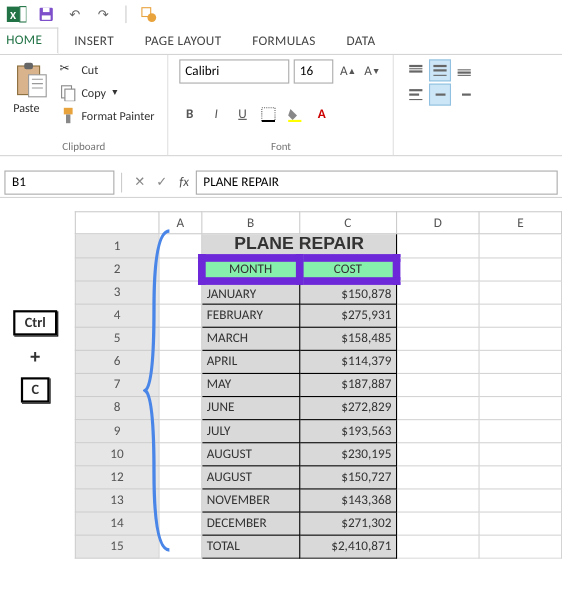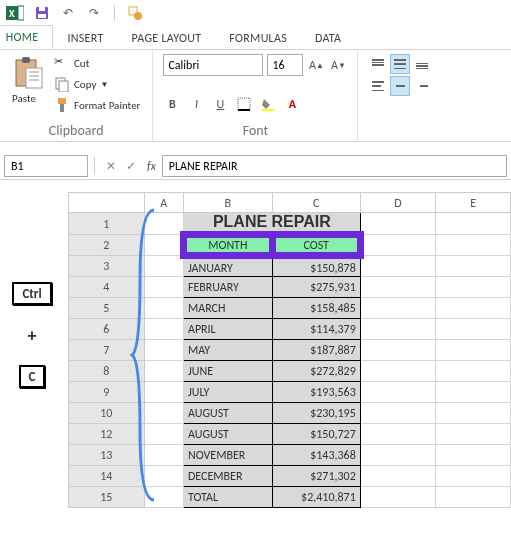--- a/index.html
+++ b/index.html
@@ -13,21 +13,21 @@
 
 
 .ribbon-tabs { display: flex; align-items: flex-end; height: 24px; background: #fff; border-bottom: 1px solid #d4d4d4; }
 .tab { padding: 4px 14px; font-size: 12px; color: #444; cursor: pointer; text-transform: uppercase; letter-spacing: 0.3px; }
 .tab.file { background: #217346; color: #fff; margin-left: -70px; padding: 4px 20px; }
 .tab.active { color: #217346; border: 1px solid #d4d4d4; border-bottom: 1px solid #fff; background: #fff; }
 
 
 .ribbon { display: flex; background: #fff; border-bottom: 1px solid #d4d4d4; height: 92px; }
 .group { border-right: 1px solid #e0e0e0; padding: 4px 10px 2px 10px; display: flex; flex-direction: column; justify-content: space-between; }
-.group-label { text-align: center; font-size: 14px; color: #777; padding-top: 2px; }
+.group-label { text-align: center; font-size: 10px; color: #777; padding-top: 2px; }
 .group-body { display: flex; gap: 6px; align-items: flex-start; }
 
 .paste-big { display: flex; flex-direction: column; cursor: pointer; padding: 2px; }
 .paste-icon { width: 32px; height: 34px; }
 .paste-big span.lbl { font-size: 11px; margin-top: 2px; }
 
 .clip-col { display: flex; flex-direction: column; gap: 3px; }
 .clip-btn { display: flex; align-items: center; gap: 4px; font-size: 11px; cursor: pointer; padding: 1px 2px; }
 .clip-btn .ico { width: 16px; height: 16px; display: inline-flex; }
 
@@ -41,29 +41,29 @@
 .underline { text-decoration: underline; }
 
 .align-grid { display: grid; grid-template-columns: repeat(3, 20px); grid-template-rows: repeat(2, 20px); gap: 2px; }
 .align-btn { width: 20px; height: 20px; border: 1px solid transparent; display: flex; align-items: center; justify-content: center; cursor: pointer; }
 .align-btn.on { background: #cde6f7; border-color: #92c0e0; }
 .align-lines { width: 12px; height: 10px; display: flex; flex-direction: column; justify-content: space-between; }
 .align-lines span { height: 1.5px; background: #666; display: block; }
 
 
 .fbar { display: flex; align-items: center; border-bottom: 1px solid #d4d4d4; height: 28px; padding: 2px 4px; margin-top: 10px; }
-.namebox { width: 84px; height: 22px; border: 1px solid #ababab; font-size: 12px; padding: 0 6px; background: #fff; }
+.namebox { width: 100px; height: 22px; border: 1px solid #ababab; font-size: 12px; padding: 0 6px; background: #fff; }
 .fbar-sep { width: 1px; height: 18px; background: #ccc; margin: 0 6px; }
 .fbar-btn { width: 20px; color: #888; text-align: center; cursor: pointer; font-size: 12px; }
 .fx { font-style: italic; font-size: 12px; color: #555; margin: 0 6px; }
 .formula-input { flex: 1; height: 22px; border: 1px solid #ababab; font-size: 12px; padding: 0 6px; background: #fff; }
 
 
 .sheet { position: relative; margin-top: 12px; display: flex; }
-.overlay { position: absolute; left: 4px; top: 40px; width: 60px; display: flex; flex-direction: column; align-items: center; gap: 19px; z-index: 5; }
+.overlay { position: absolute; left: 4px; top: 40px; width: 60px; display: flex; flex-direction: column; align-items: center; gap: 8px; z-index: 5; }
 .key { border: 2px solid #000; padding: 2px 8px; font-size: 13px; font-weight: bold; background: #fff; box-shadow: 1px 1px 0 #000; }
 .plus { font-size: 18px; font-weight: bold; }
 
 .grid-wrap { margin-left: 68px; }
 table.grid { border-collapse: collapse; }
 .colhdr th, .corner { background: #fff; border: 1px solid #ccc; font-weight: normal; color: #555; font-size: 12px; height: 20px; }
 .corner { width: 28px; }
 .colhdr th { width: 96px; }
 .colhdr th.colA { width: 48px; }
 .rowhdr { background: #fff; border: 1px solid #ccc; text-align: center; color: #555; font-size: 12px; width: 28px; height: 21px; }

